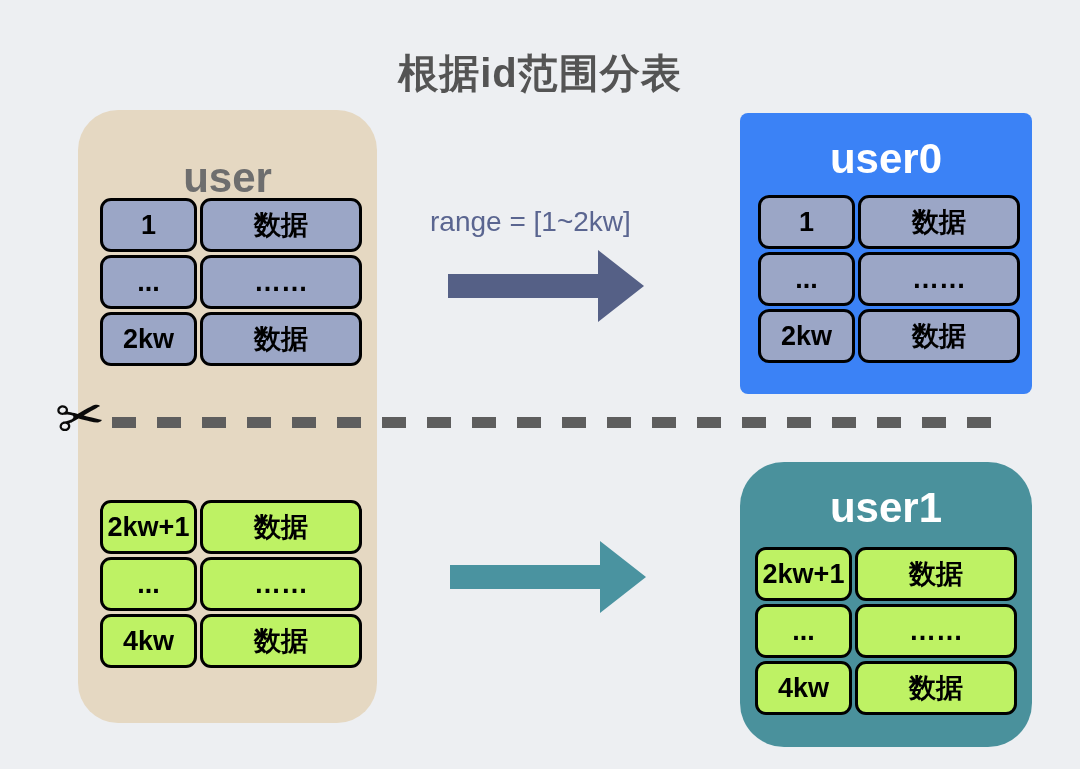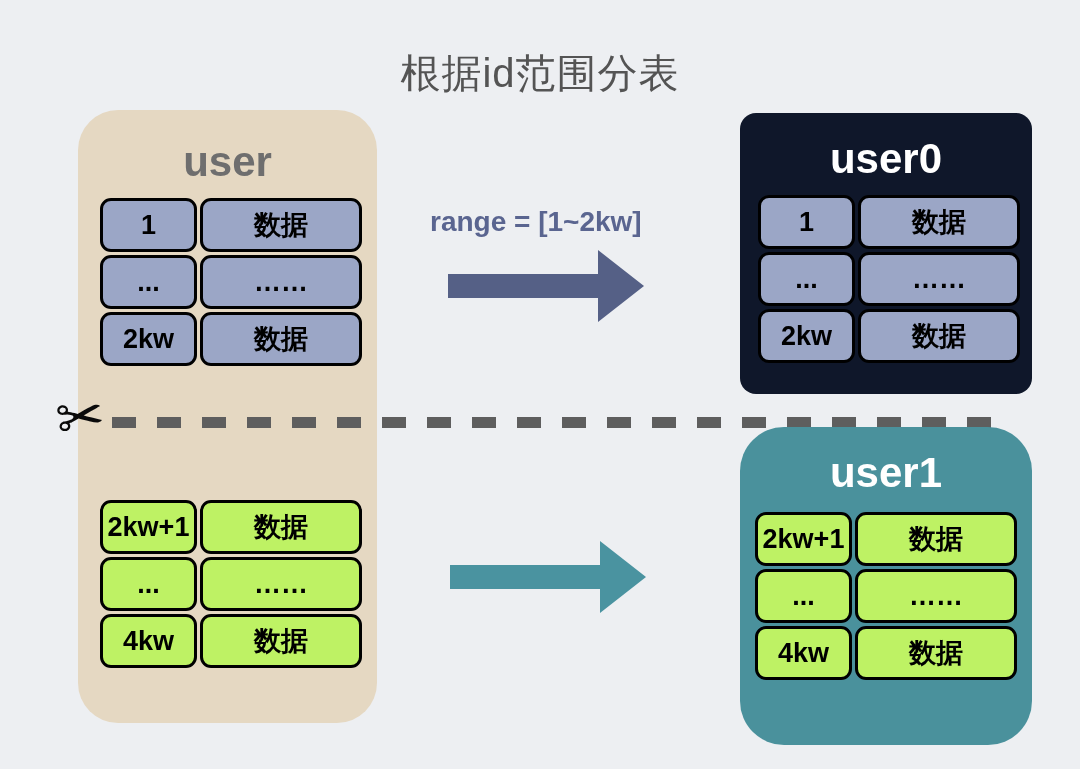--- a/index.html
+++ b/index.html
@@ -4,42 +4,42 @@
 <style>
   * { margin:0; padding:0; box-sizing:border-box; }
   html,body { background:#edeff2; }
   body { font-family:"Liberation Sans","DejaVu Sans",sans-serif; }
   .canvas {
     position:relative; width:1080px; height:769px;
     background:#edeff2; overflow:hidden;
   }
   .page-title {
     position:absolute; top:46px; left:0; width:100%;
-    text-align:center; font-size:40px; font-weight:normal;
+    text-align:center; font-size:40px; font-weight:bold;
     color:#545454; letter-spacing:1px;
   }
   
   .panel { position:absolute; }
   .source-panel {
     left:78px; top:110px; width:299px; height:613px;
     background:#e5d8c2; border-radius:40px;
   }
   .shard0-panel {
     left:740px; top:113px; width:292px; height:281px;
-    background:#0f172a; border-radius:16px;
+    background:#3b82f6; border-radius:8px;
   }
   .shard1-panel {
-    left:740px; top:427px; width:292px; height:318px;
+    left:740px; top:462px; width:292px; height:285px;
     background:#4a919c; border-radius:44px;
   }
   .panel-title {
     position:absolute; left:0; width:100%; text-align:center;
     font-size:42px; font-weight:bold;
   }
-  .source-panel .panel-title { top:28px; color:#6e6e6e; }
+  .source-panel .panel-title { top:44px; color:#6e6e6e; }
   .shard0-panel .panel-title, .shard1-panel .panel-title { top:22px; color:#ffffff; }
   
   .mini-table {
     position:absolute;
     display:grid;
     grid-template-columns:97px 162px;
     grid-auto-rows:54px;
     gap:3px;
   }
   .cell {
@@ -59,21 +59,21 @@
     background:repeating-linear-gradient(90deg,
       #5e5e5e 0, #5e5e5e 24px, transparent 24px, transparent 45px);
   }
   .scissors {
     position:absolute; left:56px; top:388px;
     font-size:58px; line-height:1; color:#0a0a0a;
     transform:rotate(-8deg);
   }
   
   .range-label {
-    position:absolute; font-size:28px; font-weight:bold; line-height:1.15;
+    position:absolute; font-size:28px; font-weight:normal; line-height:1.15;
     white-space:nowrap;
   }
   .range-label-top    { left:430px; top:206px; color:#5a6590; }
   .range-label-bottom { left:417px; top:496px; color:#4a93a0; }
   .flow-arrow { position:absolute; width:196px; height:72px; }
   .flow-arrow-top    { left:448px; top:250px; }
   .flow-arrow-bottom { left:450px; top:541px; }
   .arrow-fill-top    { fill:#556086; }
   .arrow-fill-bottom { fill:#4a93a0; }
 </style>

